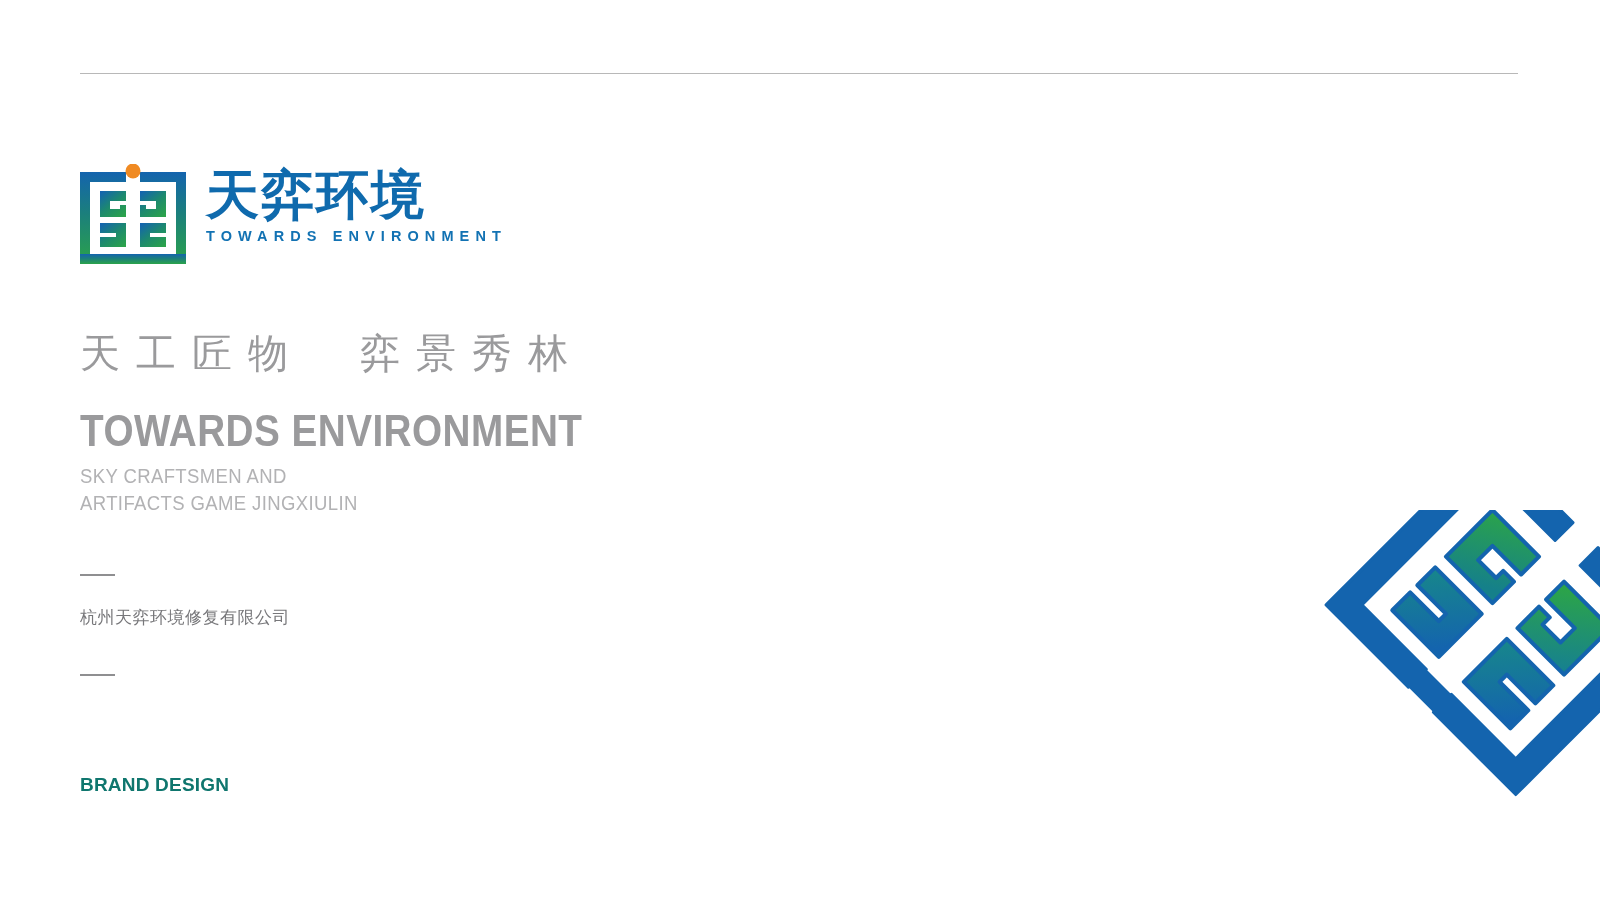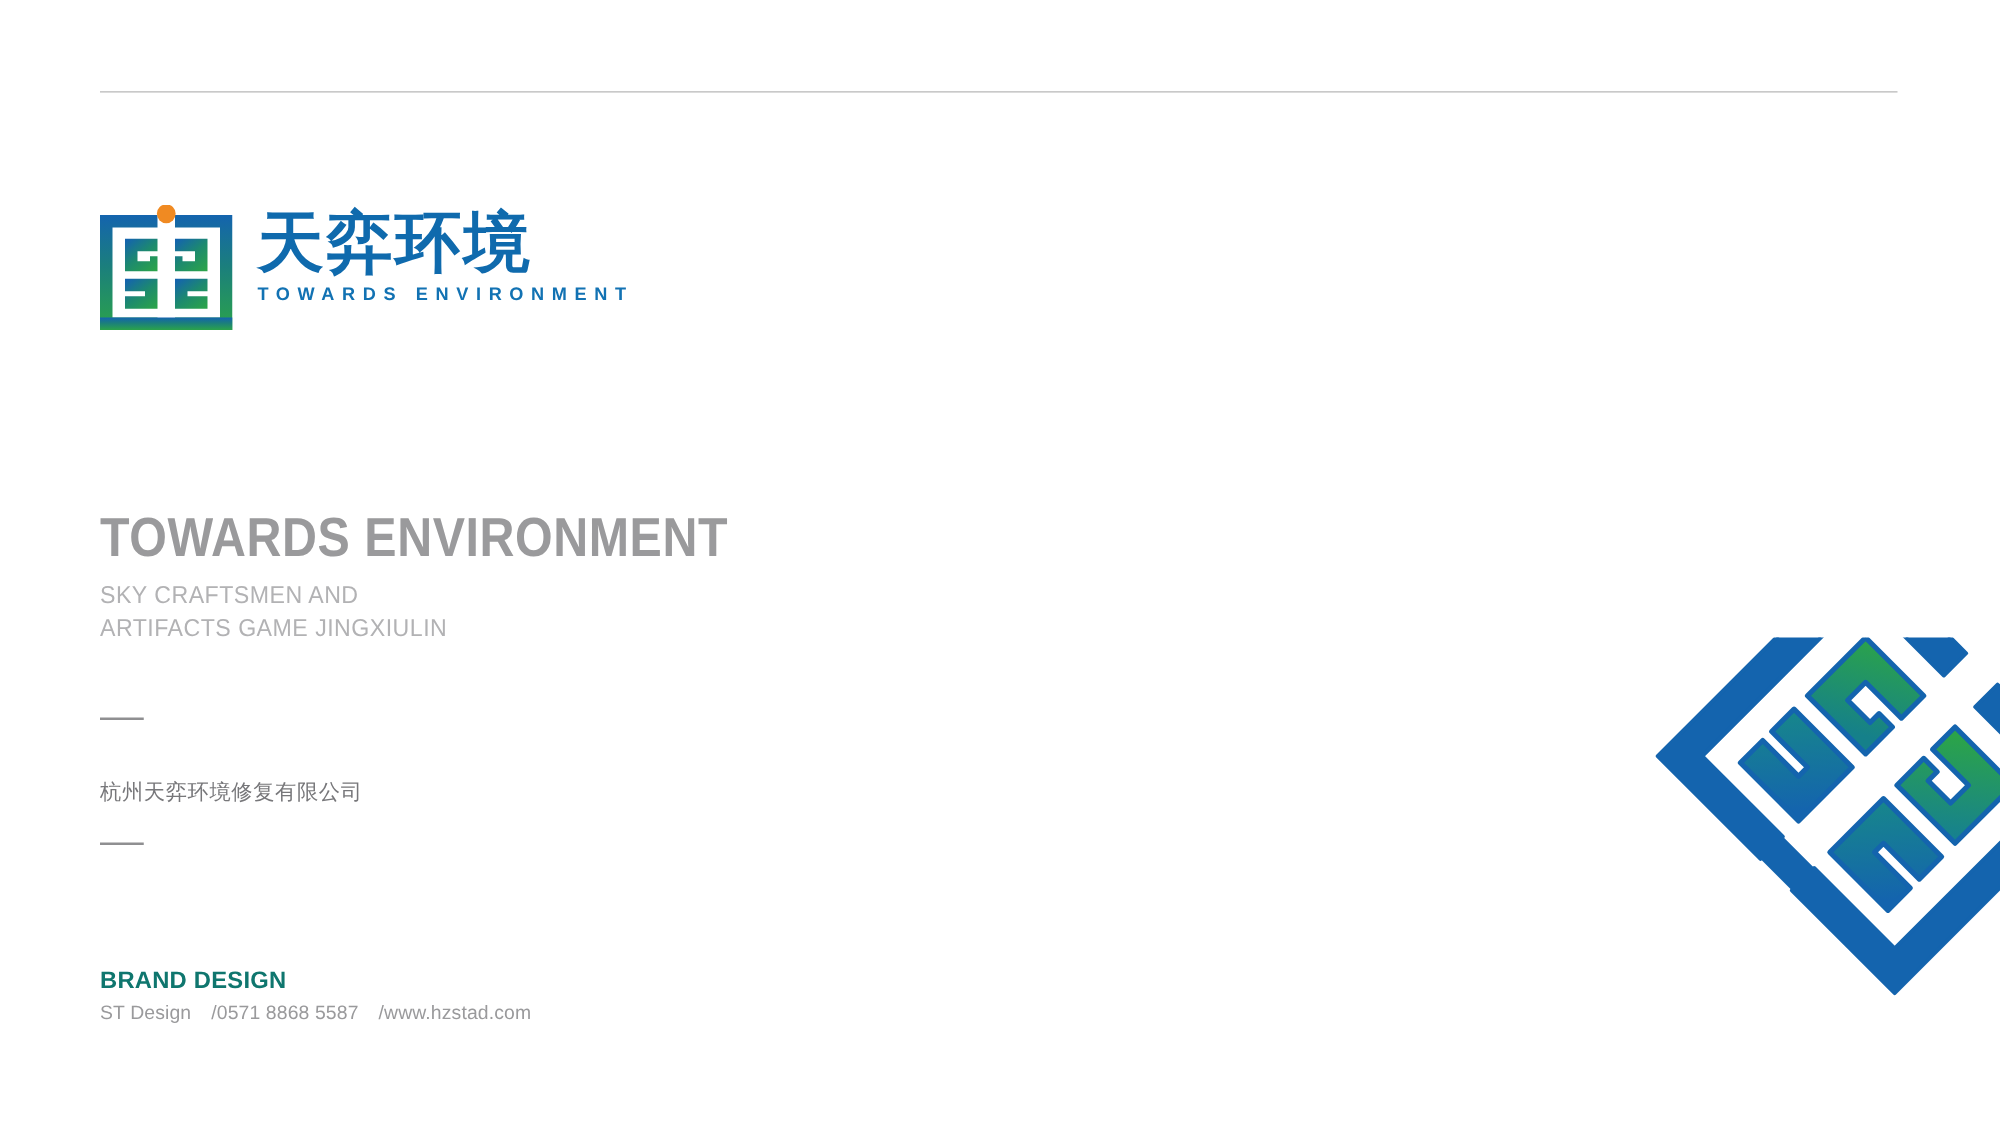--- a/index.html
+++ b/index.html
@@ -121,21 +121,20 @@
   .company-cn {
     position: absolute;
     left: 80px;
     top: 606px;
     font-family: "Liberation Sans", "DejaVu Sans", sans-serif;
     font-size: 17px;
     font-weight: normal;
     color: #77777a;
     letter-spacing: 0.5px;
     white-space: nowrap;
-    margin-top: 16px;
   }
 
   
   .footer-title {
     position: absolute;
     left: 80px;
     top: 774px;
     font-family: "Liberation Sans", sans-serif;
     font-size: 19px;
     font-weight: bold;
@@ -212,41 +211,37 @@
         <circle cx="53" cy="7" r="7.5" fill="#f08a22"></circle>
       </svg>
     </span>
 
     <span class="logo-words">
       <span class="logo-cn">天弈环境</span>
       <span class="logo-en">TOWARDS ENVIRONMENT</span>
     </span>
   </div>
 
+  <div class="tagline-cn">天工匠物　弈景秀林</div>
 
   <div class="headline-en">TOWARDS ENVIRONMENT</div>
 
   <div class="sub-en">
     <div>SKY CRAFTSMEN AND</div>
     <div>ARTIFACTS GAME JINGXIULIN</div>
   </div>
 
   <div class="dash dash-top"></div>
 
   <div class="company-cn">杭州天弈环境修复有限公司</div>
 
   <div class="dash dash-bot"></div>
 
   <div class="footer-title">BRAND DESIGN</div>
 
-  <div class="footer-contact">
-    <span>ST Design</span>
-    <span>/0571 8868 5587</span>
-    <span>/www.hzstad.com</span>
-  </div>
 
   <div class="corner-deco">
     <svg width="620" height="620" viewBox="0 0 620 620" xmlns="http://www.w3.org/2000/svg">
       <defs>
         <linearGradient id="gradDecoFrame" x1="0" y1="0" x2="0.35" y2="1">
           <stop offset="0%" stop-color="#1464ae"></stop>
           <stop offset="100%" stop-color="#1464ae"></stop>
         </linearGradient>
         <linearGradient id="gradDecoIn1" x1="0" y1="0" x2="0.6" y2="1">
           <stop offset="0%" stop-color="#2ba34a"></stop>

